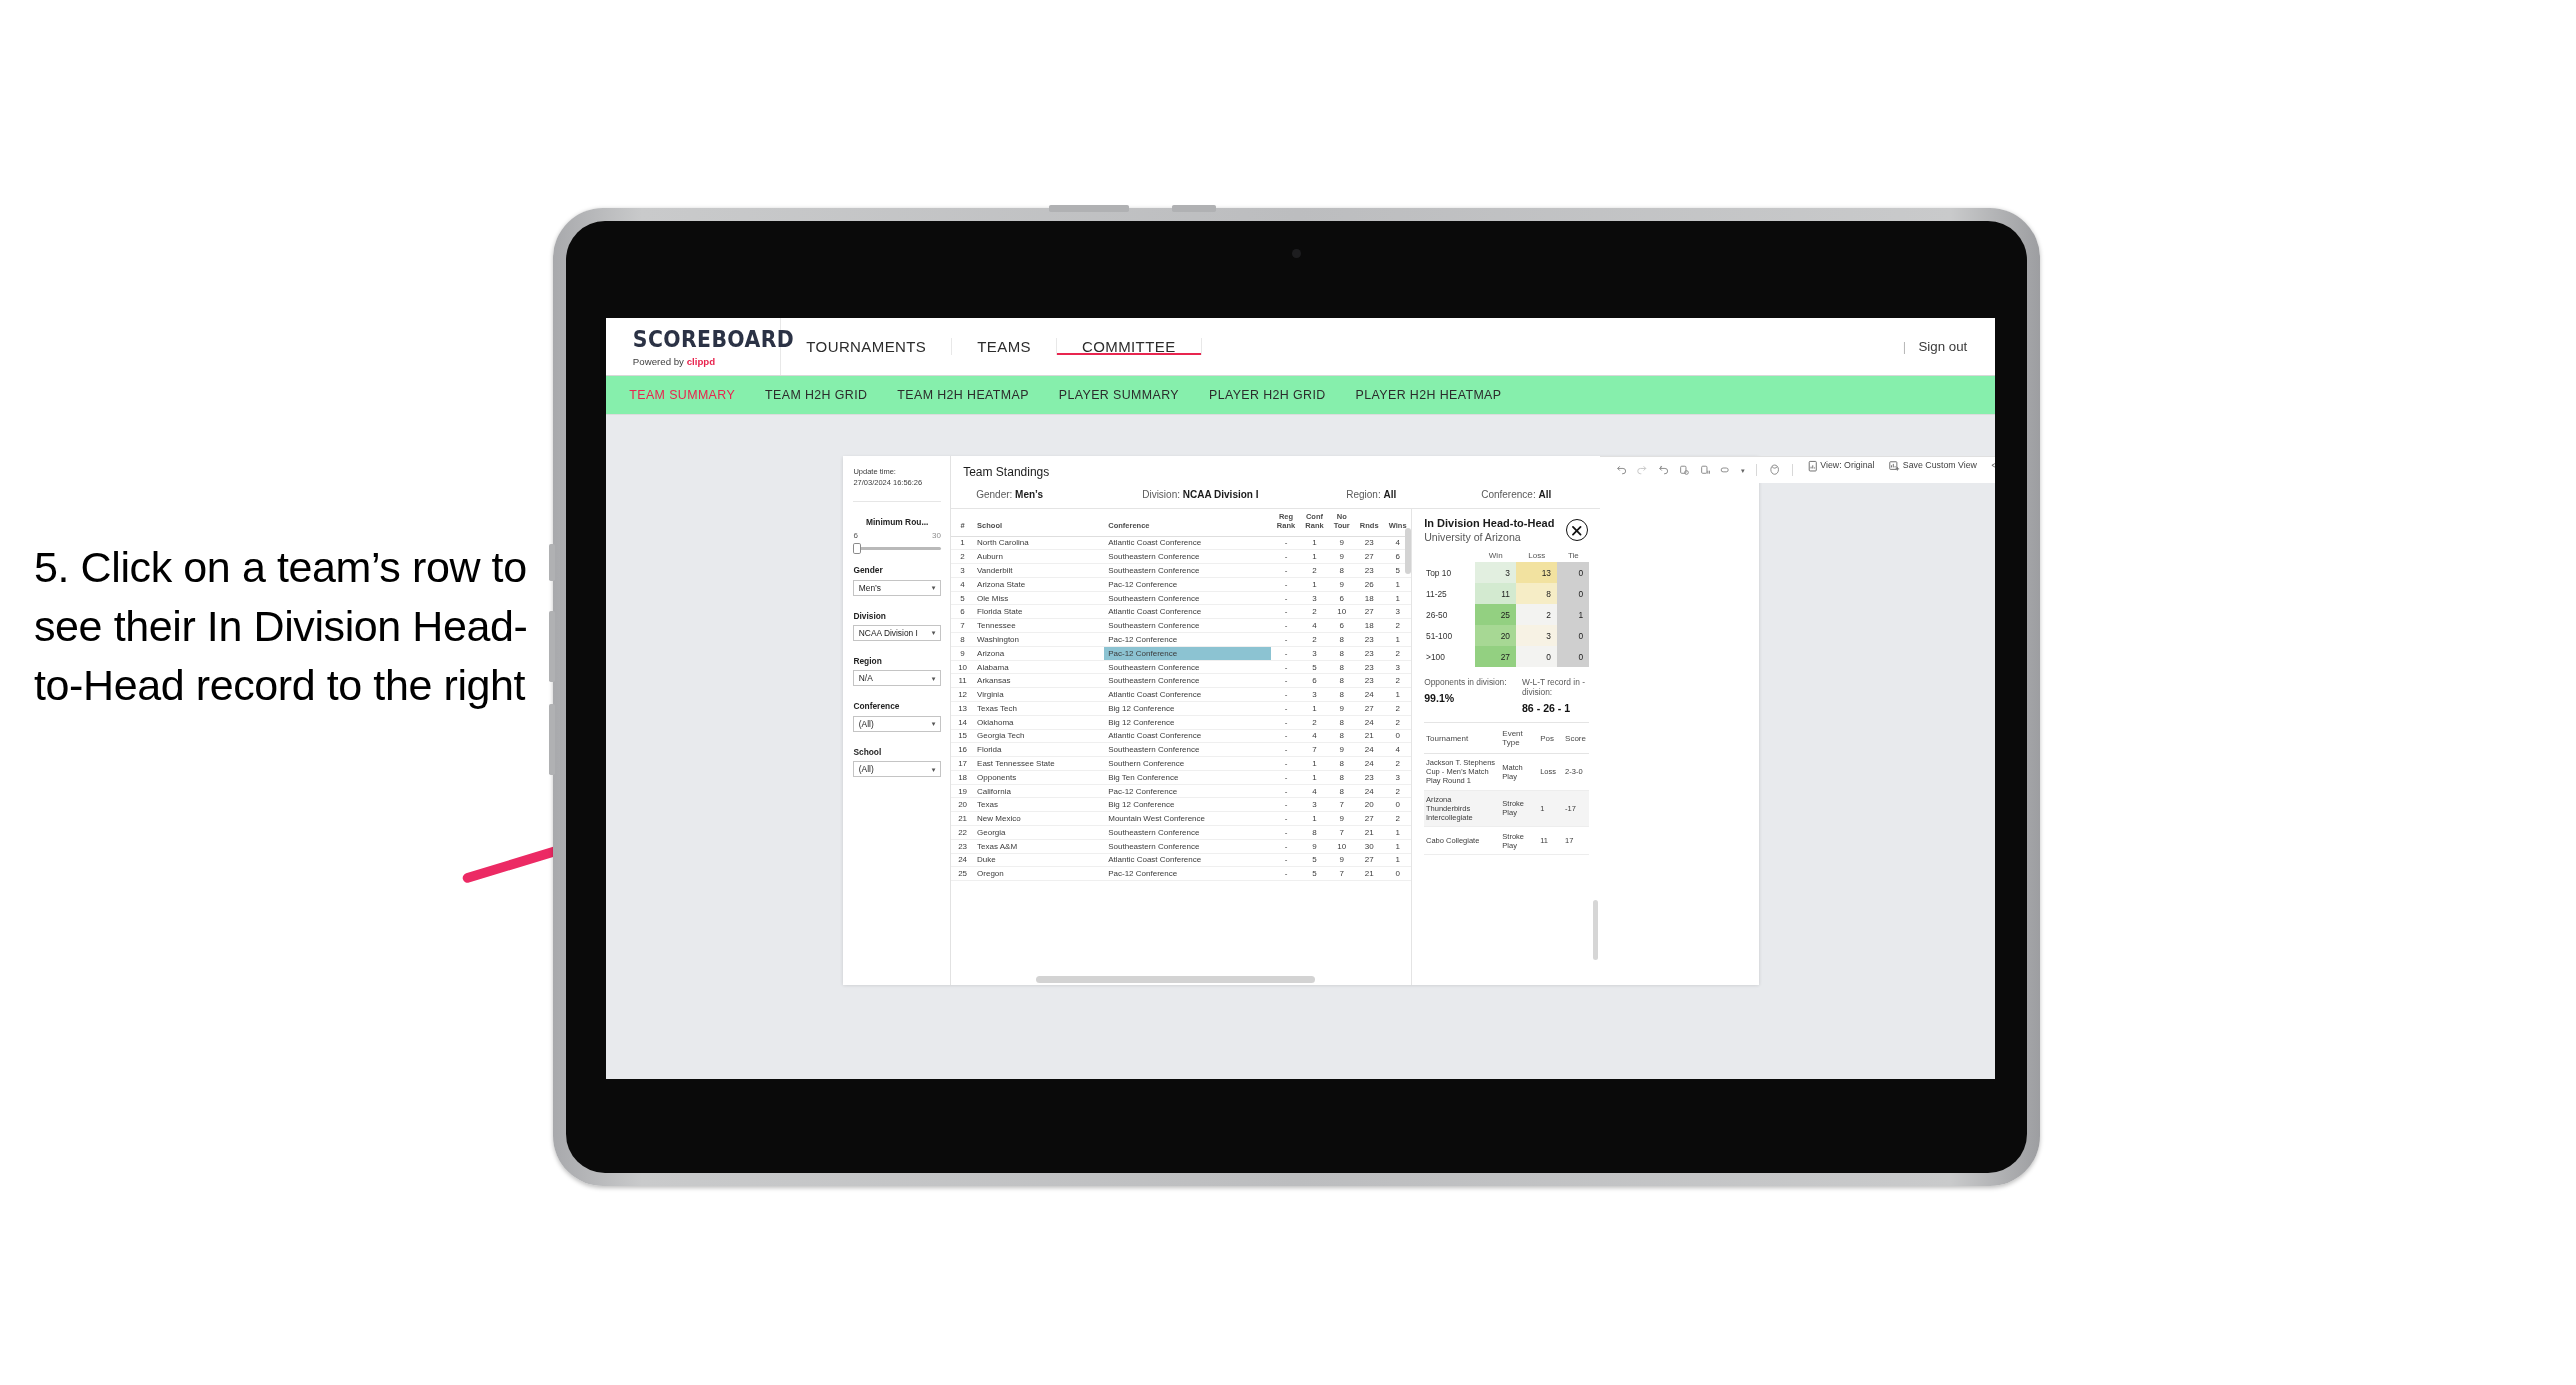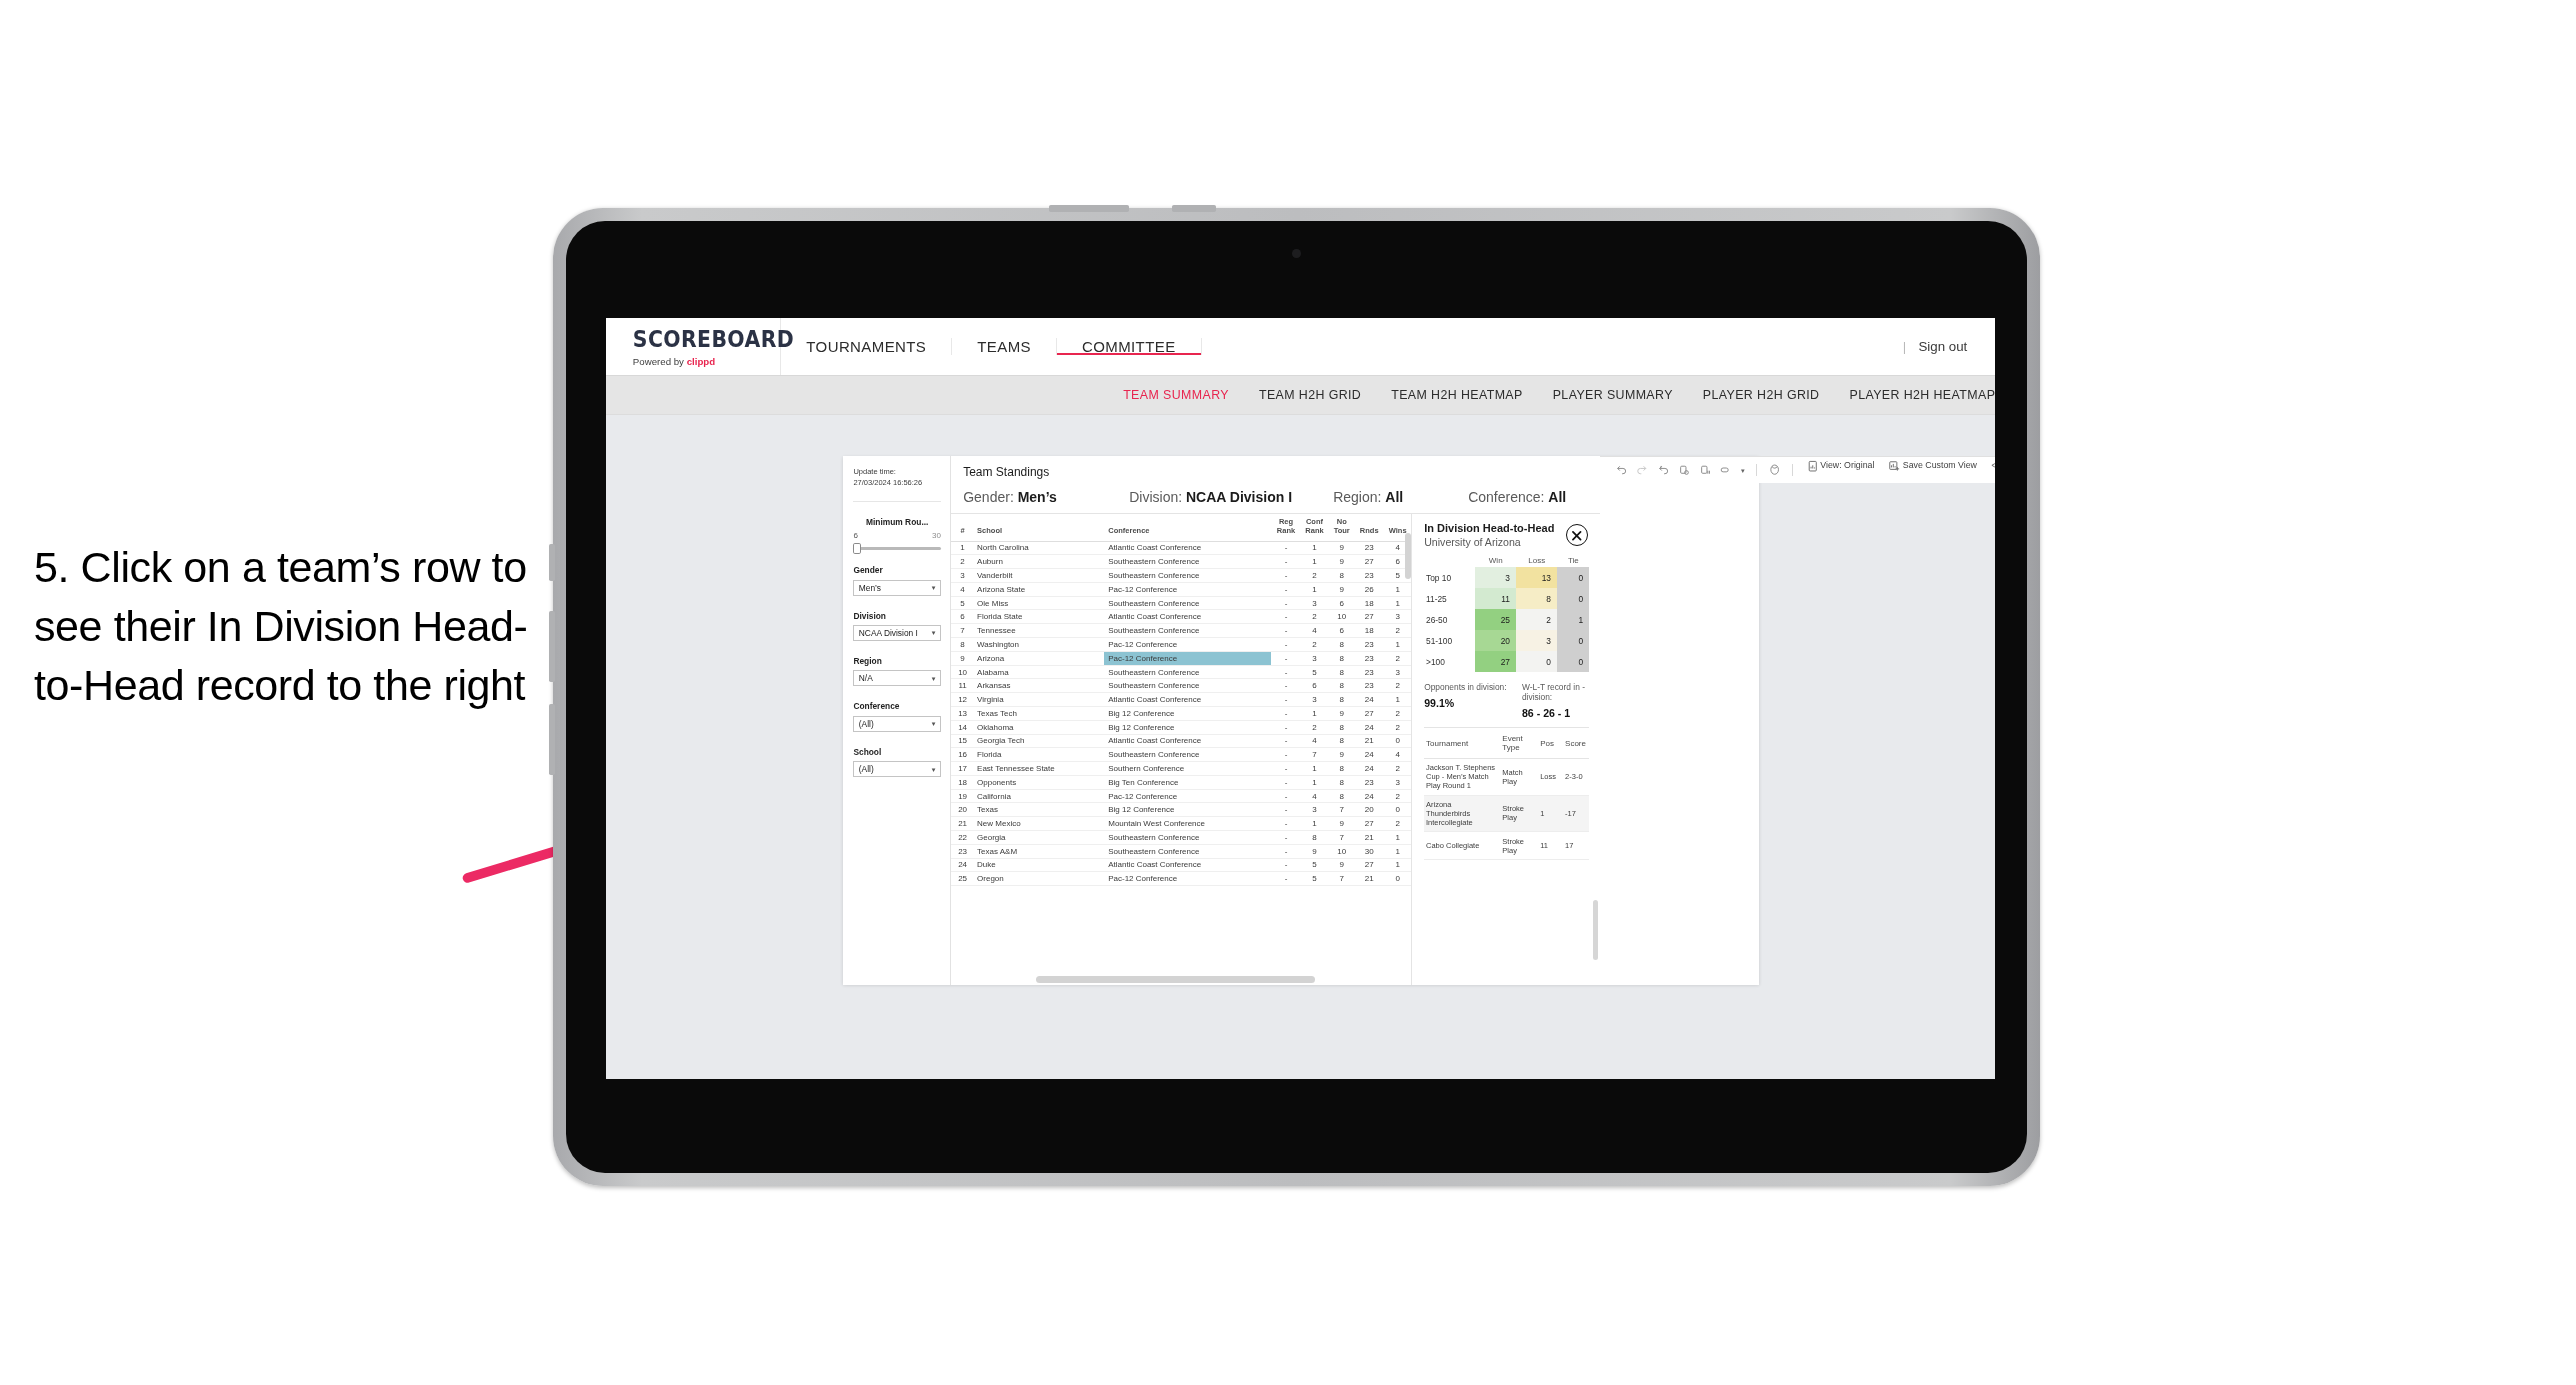--- a/index.html
+++ b/index.html
@@ -91,23 +91,23 @@
     height: 2.7px; background: #e8254f;
   }
   .header-right {
     margin-left: auto; display: flex; align-items: center;
     padding-right: 28px; gap: 12.4px; font-size: 13.3px; color: #3a3a3a;
   }
   .hr-div { color: #b9b9b9; }
 
   
   .subtabs {
-    height: 39px; background: #e5e5e5;
+    height: 39px; background: #86efac;
     border-bottom: 0.9px solid #dcdcdc;
-    display: flex; align-items: center; padding-left: 23px; gap: 30px; justify-content: flex-end;
+    display: flex; align-items: center; padding-left: 23px; gap: 30px;
   }
   .subtab { font-size: 12.4px; color: #2c2c2c; letter-spacing: 0.4px; cursor: pointer; }
   .subtab.active { color: #e8254f; }
 
   
   .workspace {
     position: relative;
     height: 664px; background: #e8eaed;
     padding-top: 41px;
   }
@@ -147,21 +147,21 @@
     padding: 0 3.5px 0 4.4px; font-size: 8.4px; color: #222; cursor: pointer;
   }
   .caret { font-size: 6.2px; color: #555; }
 
   
   .standings { flex: 1; display: flex; flex-direction: column; min-width: 0; }
   .st-head { padding: 8.8px 0 0 12.4px; }
   .st-title { font-size: 12px; color: #1c1c1c; font-weight: 400; }
   .st-meta {
     display: flex; align-items: center; margin-top: 9.7px;
-    font-size: 14px; color: #5a5a5a; padding-bottom: 8px;
+    font-size: 10px; color: #5a5a5a; padding-bottom: 8px; margin-left: 13px;
   }
   .st-meta span b { color: #1c1c1c; font-weight: 700; }
   .m1 { width: 166px; }
   .m2 { width: 204px; }
   .m3 { width: 135px; }
   .m4 { }
 
   .st-split { flex: 1; display: flex; min-height: 0; border-top: 0.9px solid #e4e4e4; }
   .st-left { width: 460px; flex-shrink: 0; position: relative; overflow: hidden; }
 

